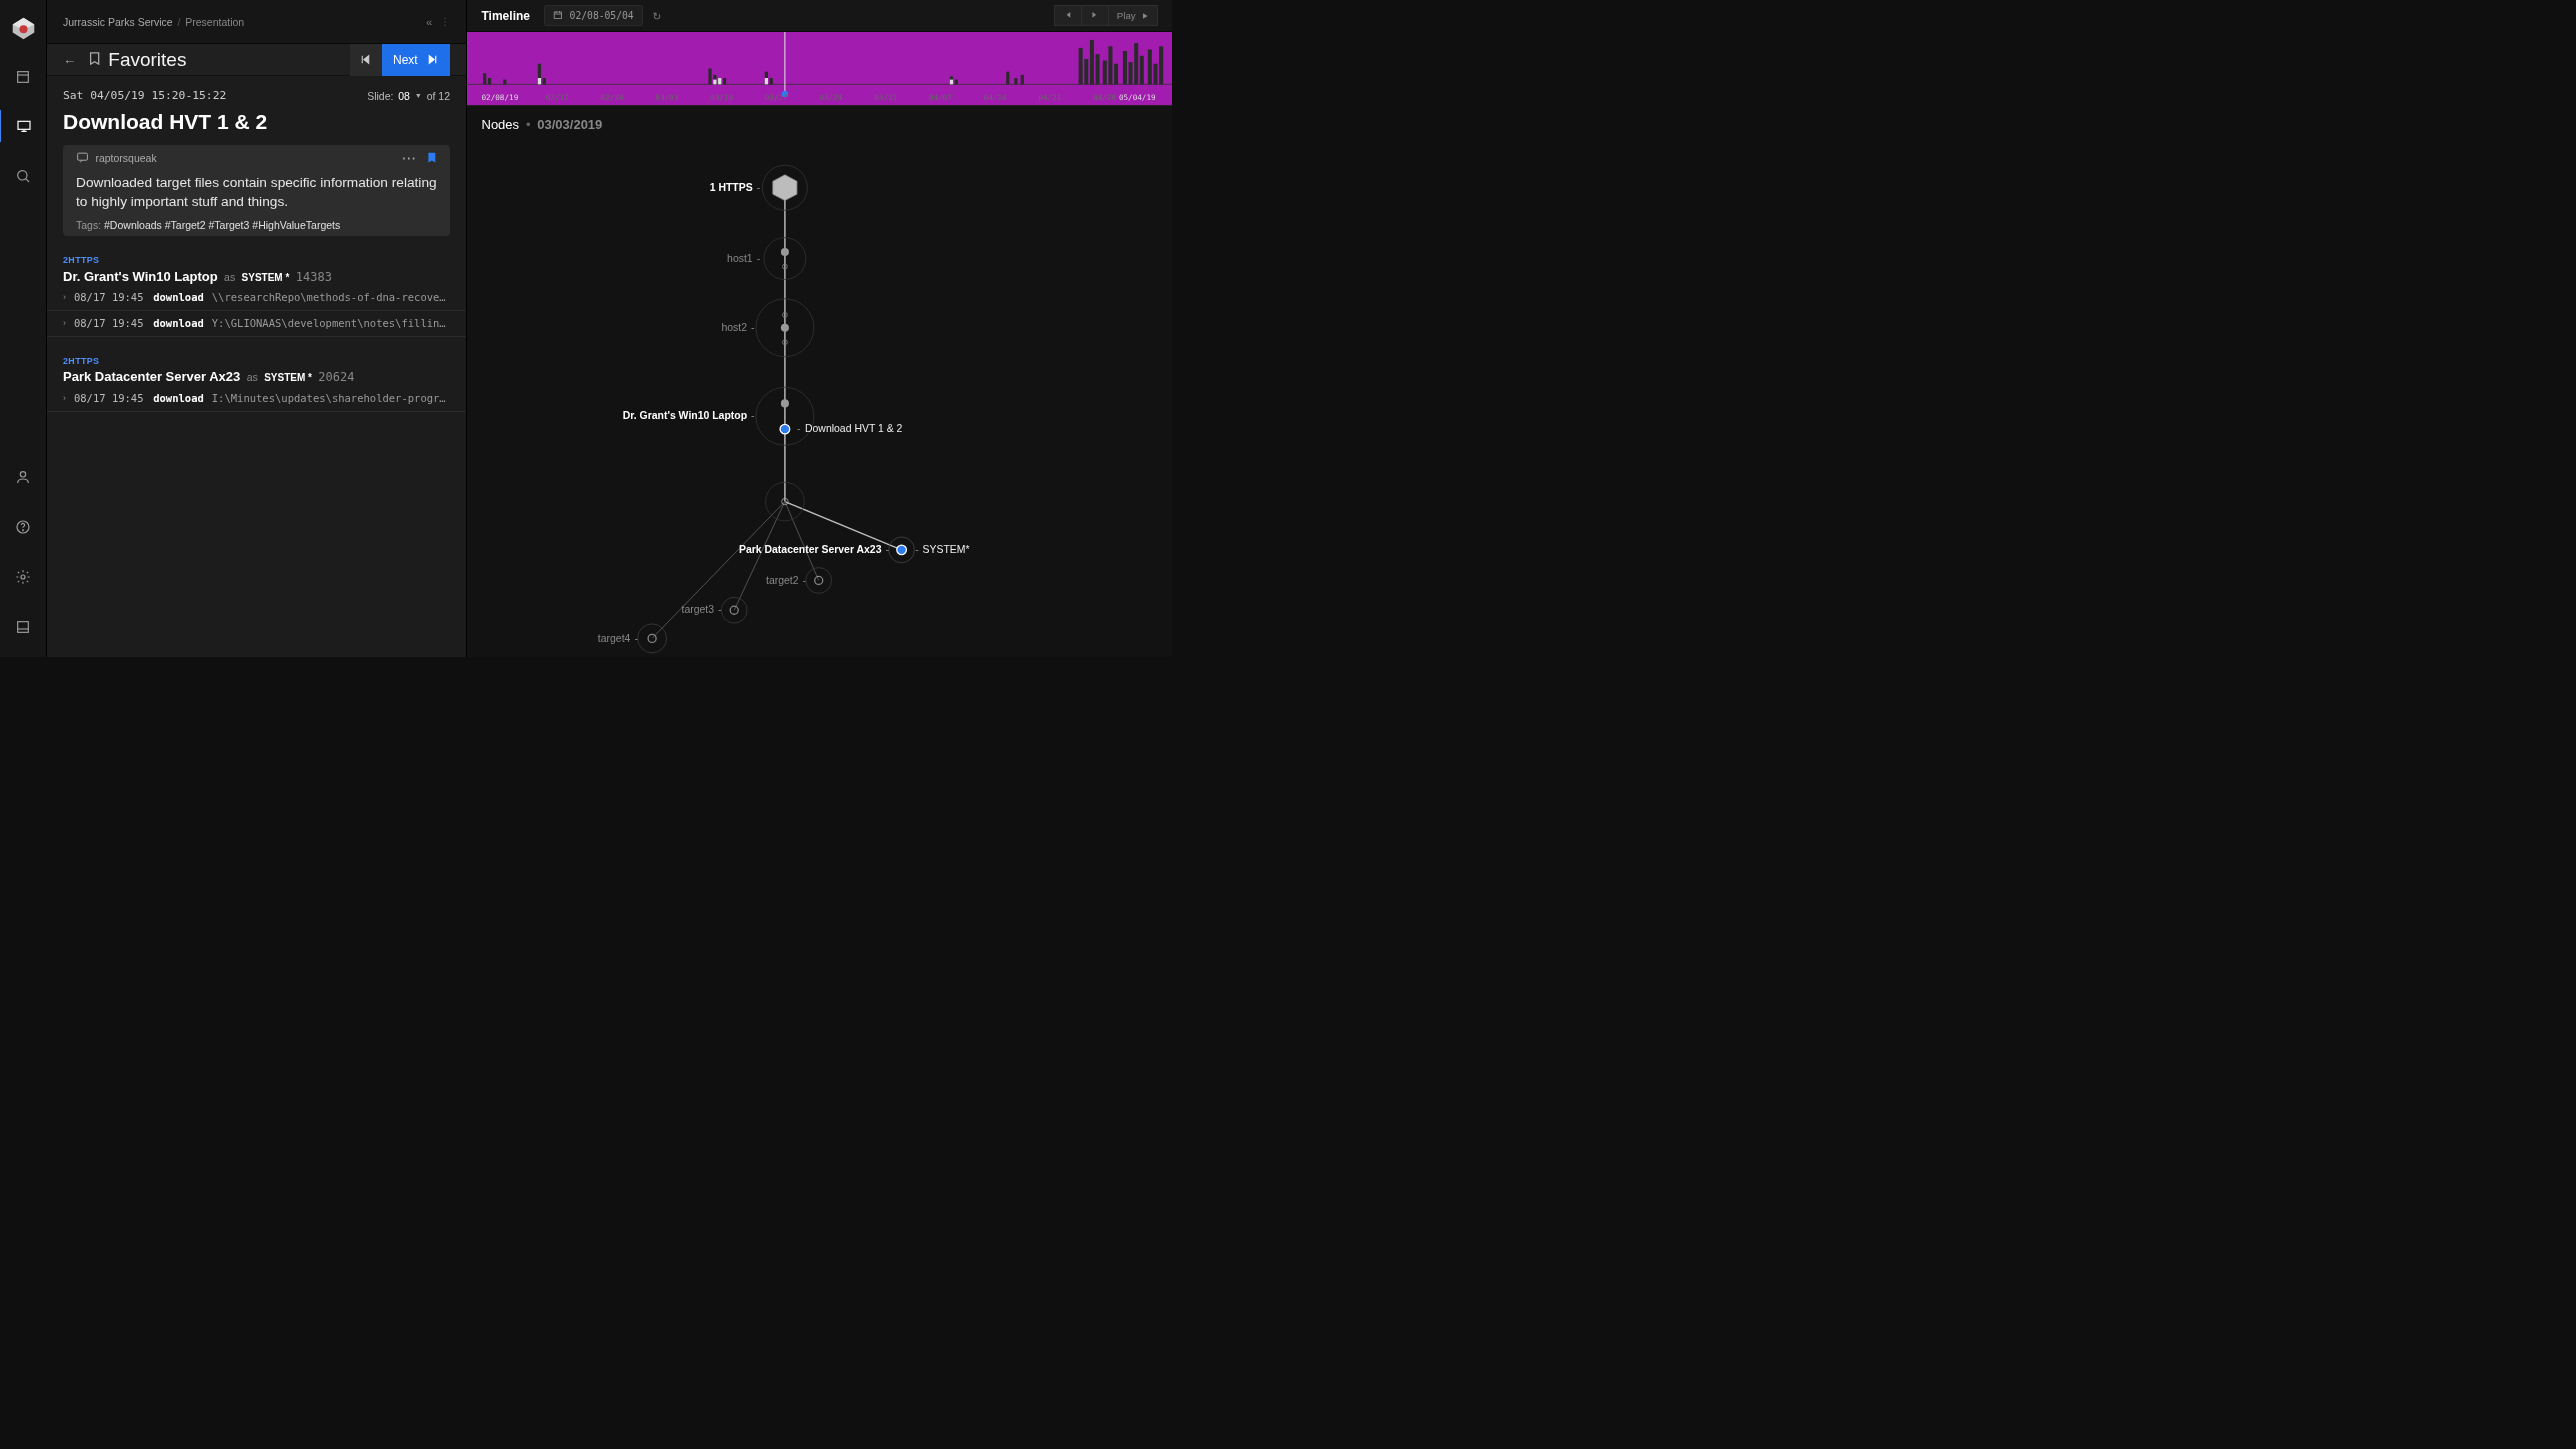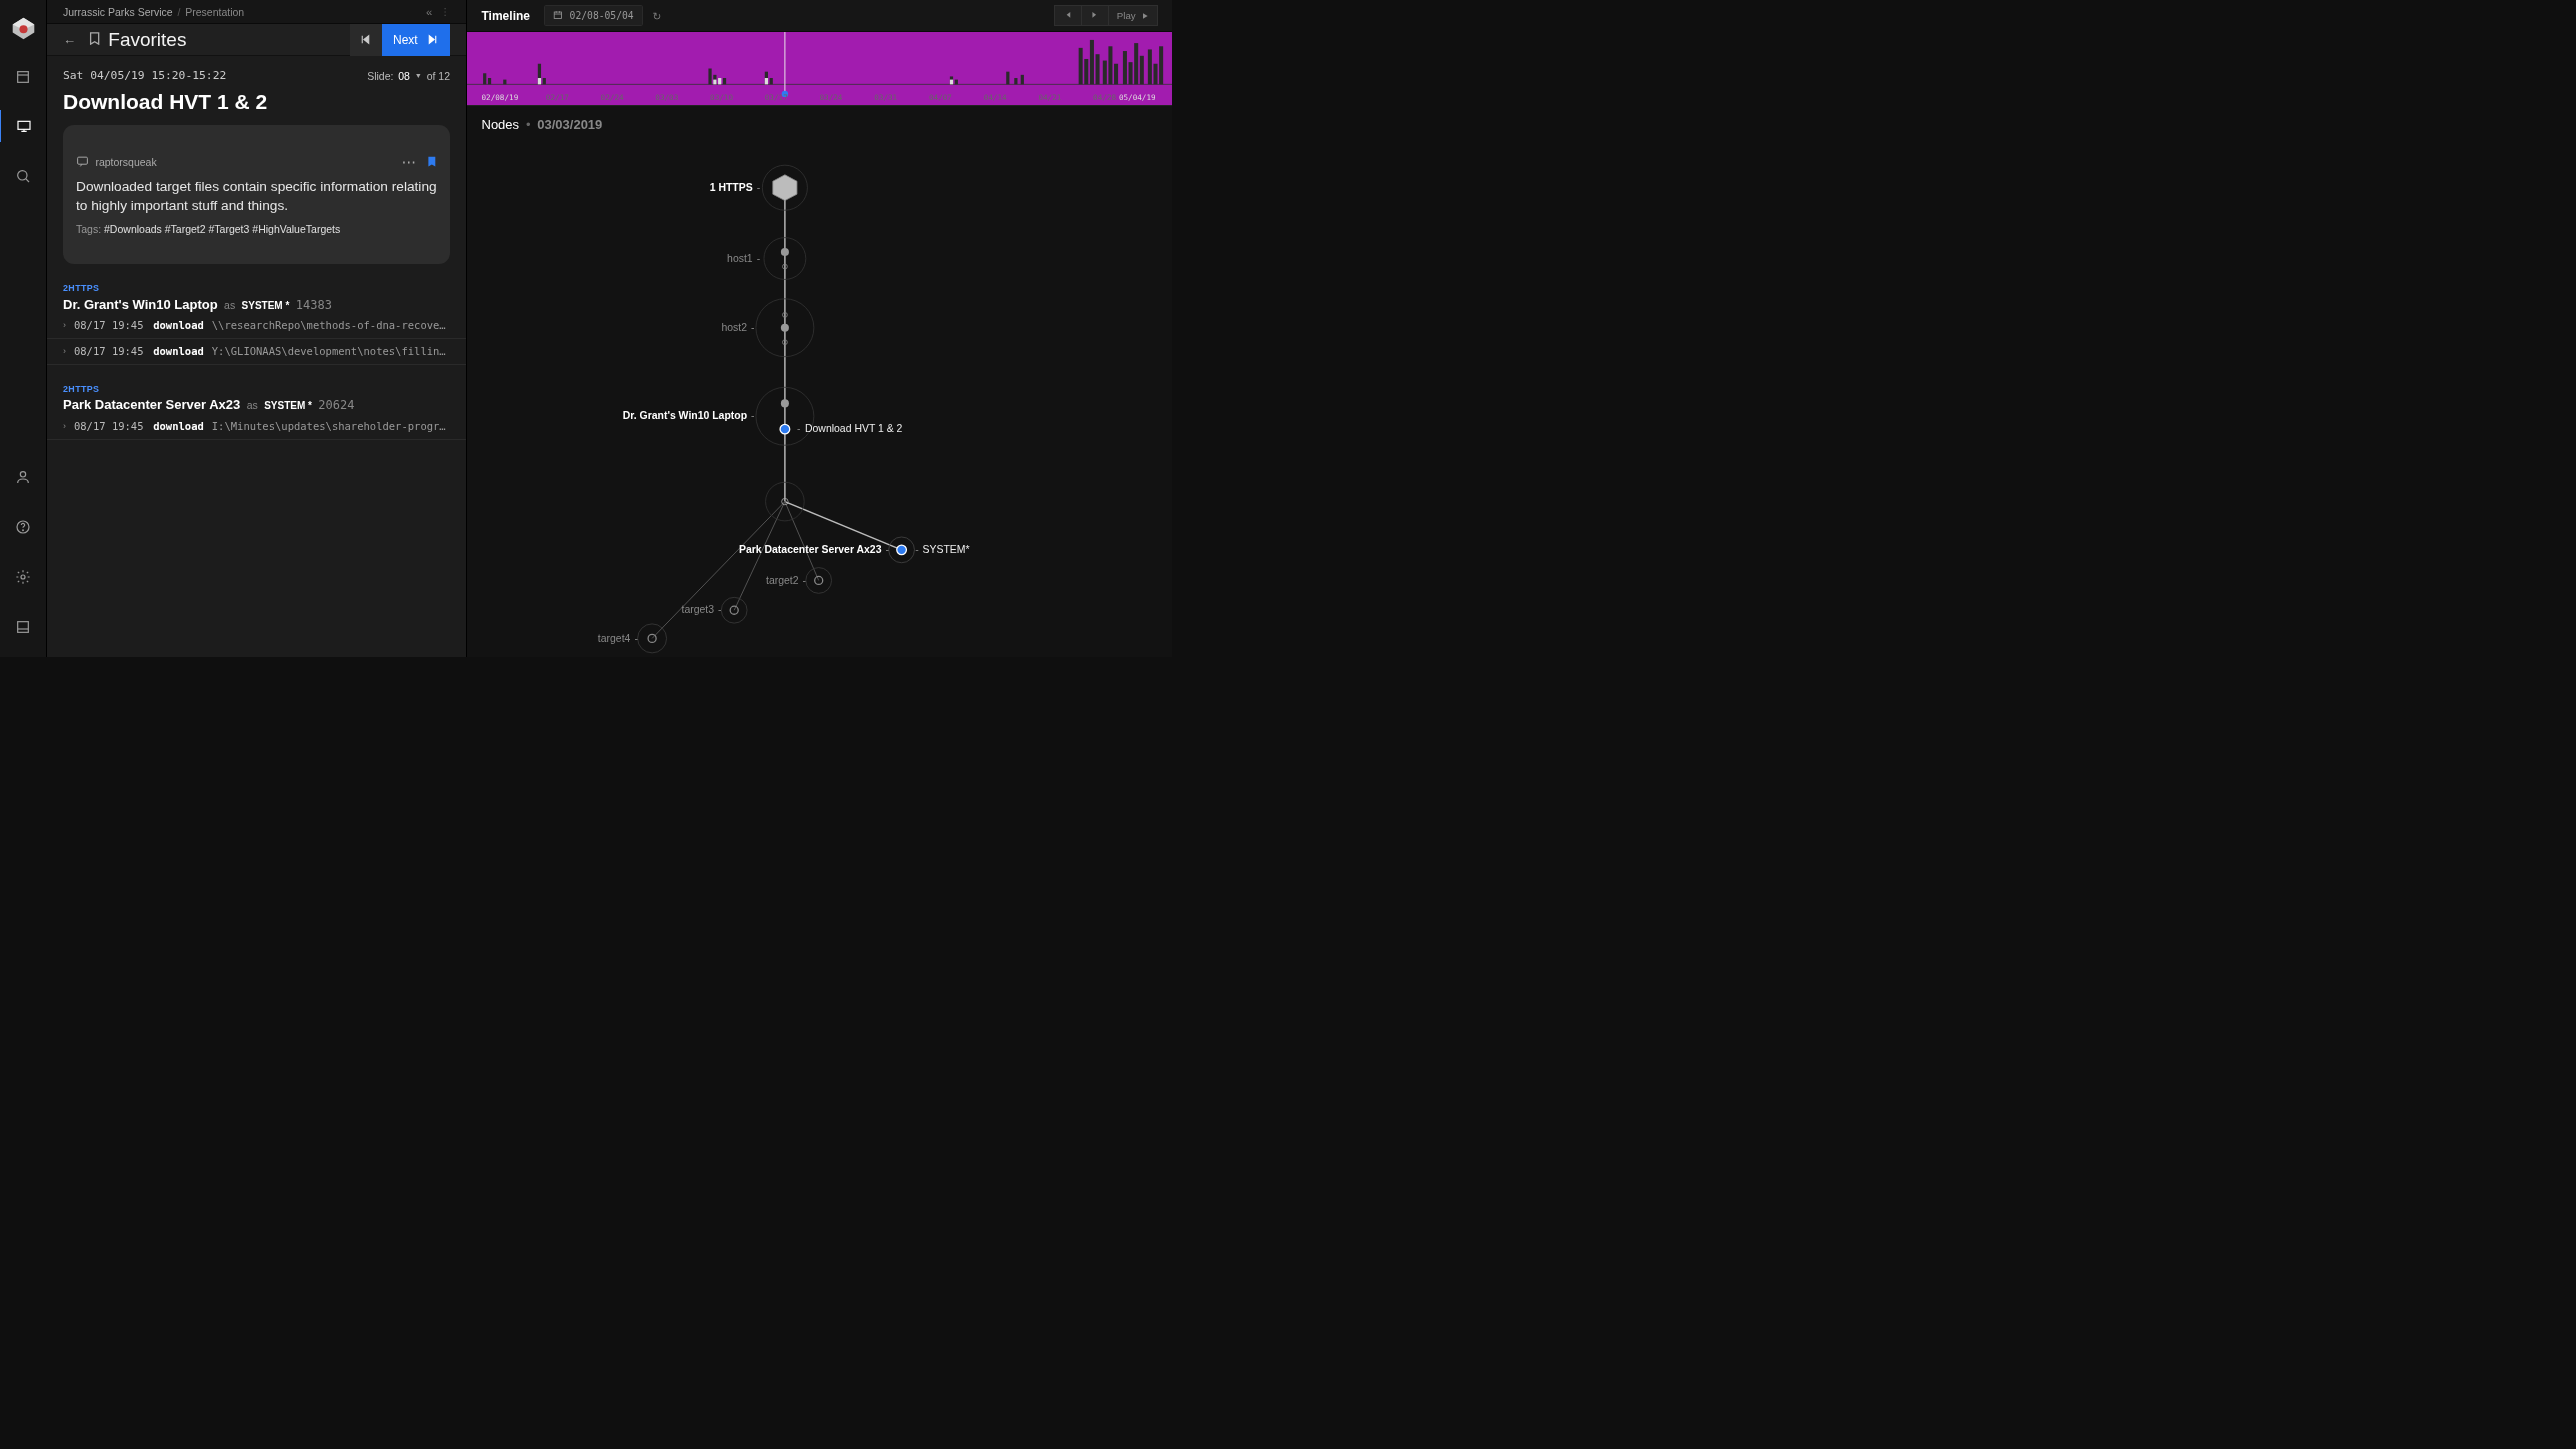--- a/index.html
+++ b/index.html
@@ -38,21 +38,21 @@
 
 
 .panel {
   width: 420px;
   background: #1c1c1c;
   display: flex;
   flex-direction: column;
   border-right: 0.8px solid #000;
 }
 .panel-top {
-  height: 24px;
+  height: 44px;
   display:flex; align-items:center;
   padding: 0 16px;
   background: #161616;
   color:#aaa; font-size:10.5px;
   border-bottom: 0.8px solid #0a0a0a;
 }
 .panel-top .sep { margin: 0 4.8px; color:#555;}
 .panel-top .collapse { margin-left:auto; color:#777; cursor:pointer; font-size:11.3px;}
 .panel-top .dots { margin-left: 8px; color:#555; font-size:9.7px; }
 
@@ -86,22 +86,22 @@
 .meta-row .caret { font-size:7.2px; color:#aaa;}
 
 .slide-title {
   padding: 3.2px 16px 11.3px 16px;
   font-size: 21px; font-weight: 600; color:#fff;
 }
 
 .comment {
   margin: 0 16px 14.5px 16px;
   background: #2d2d2d;
-  border-radius: 11px;
-  padding: 29px 13px;
+  border-radius: 4px;
+  padding: 5px 13px;
 }
 .comment .ch { display:flex; align-items:center; color:#aaa; font-size:10.5px; margin-bottom:6.4px;}
 .comment .ch .author { margin-left:6.4px;}
 .comment .ch .more { margin-left:auto; font-size:14.5px; letter-spacing:1.6px; cursor:pointer;}
 .comment .ch .flag { margin-left:9.7px; color:#2e7bf0; cursor:pointer;}
 .comment .body { font-size: 13.7px; color:#e6e6e6; line-height:1.4; margin-bottom:8px;}
 .comment .tags { font-size:10.5px; color:#999;}
 .comment .tags-list { color:#e0e0e0; font-weight:500;margin-top:6px;}
 
 .section-hdr { padding: 4.8px 16px 1.6px 16px; }

